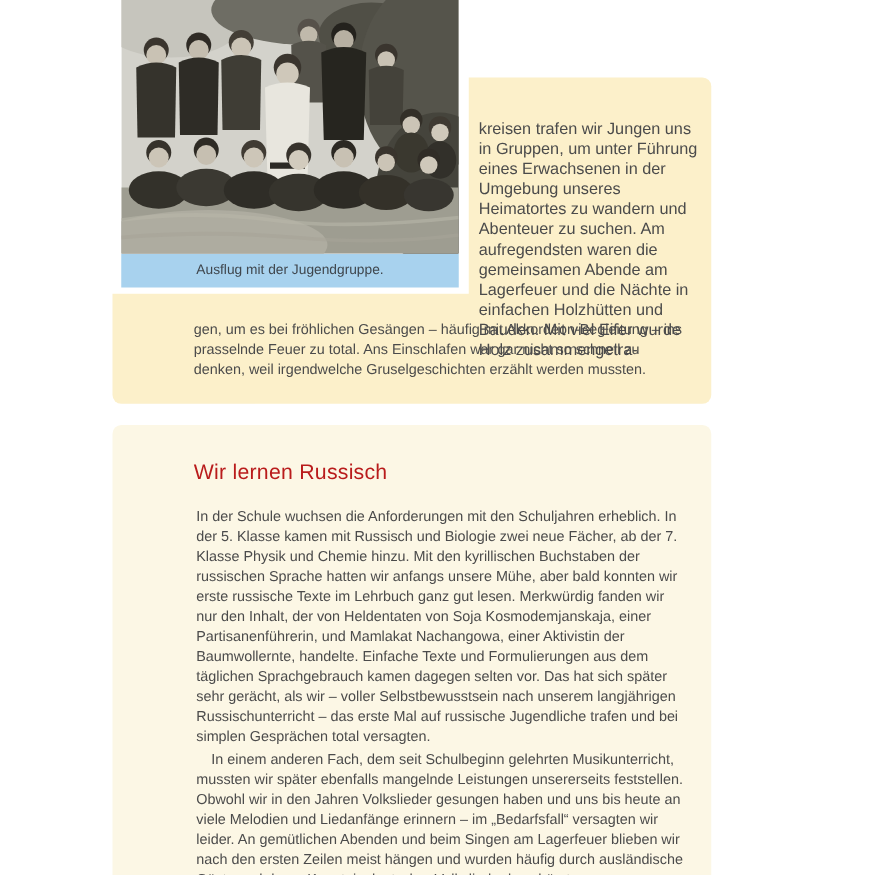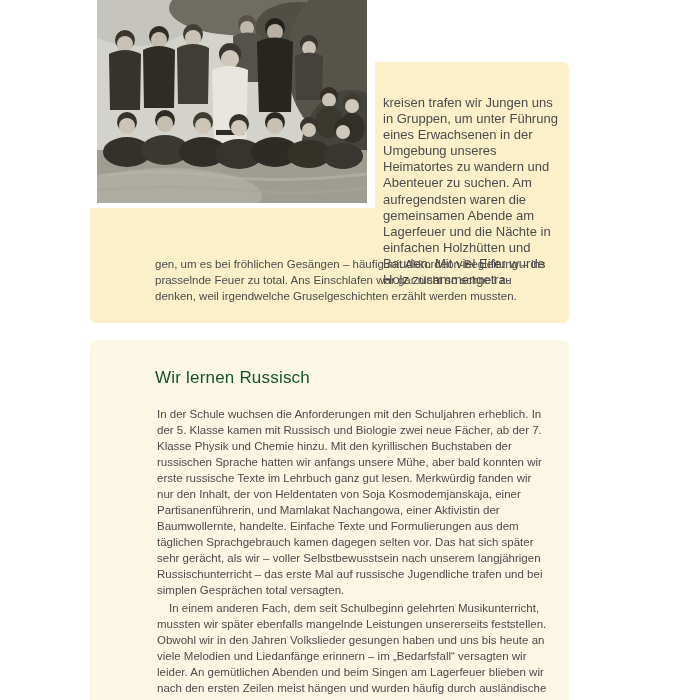--- a/index.html
+++ b/index.html
@@ -156,23 +156,24 @@
         <g transform="translate(246,128)">
             <circle r="9" fill="#302c26"></circle>
             <circle cy="4" r="7" fill="#cfc8ba"></circle>
             <ellipse cy="28" rx="20" ry="13" fill="#383630"></ellipse>
           </g>
 
         <path d="M0,176 Q60,168 120,176 T270,174" stroke="#b8b6a9" stroke-width="3" fill="none" opacity="0.6"></path>
         <path d="M0,190 Q70,184 140,190 T270,188" stroke="#a6a497" stroke-width="3" fill="none" opacity="0.6"></path>
       </svg>
     </div>
+    <figcaption class="photo-caption" style="background-color: rgb(168, 210, 238);">Ausflug mit der Jugendgruppe.</figcaption>
   </figure>
 
   <section class="russisch" style="background-color: rgb(252, 247, 229);">
-    <h2 style="color: #14532d;">Wir lernen Russisch</h2>
+    <h2 style="color: #b91c1c;">Wir lernen Russisch</h2>
     <div class="body">
       <p>In der Schule wuchsen die Anforderungen mit den Schuljahren erheblich. In der 5. Klasse kamen mit Russisch und Biologie zwei neue Fächer, ab der 7. Klasse Physik und Chemie hinzu. Mit den kyrillischen Buchstaben der russischen Sprache hatten wir anfangs unsere Mühe, aber bald konnten wir erste russische Texte im Lehrbuch ganz gut lesen. Merkwürdig fanden wir nur den Inhalt, der von Heldentaten von Soja Kosmodemjanskaja, einer Partisanenführerin, und Mamlakat Nachangowa, einer Aktivistin der Baumwollernte, handelte. Einfache Texte und Formulierungen aus dem täglichen Sprachgebrauch kamen dagegen selten vor. Das hat sich später sehr gerächt, als wir – voller Selbstbewusstsein nach unserem langjährigen Russischunterricht – das erste Mal auf russische Jugendliche trafen und bei simplen Gesprächen total versagten.</p>
       <p class="indent">In einem anderen Fach, dem seit Schulbeginn gelehrten Musikunterricht, mussten wir später ebenfalls mangelnde Leistungen unsererseits feststellen. Obwohl wir in den Jahren Volkslieder gesungen haben und uns bis heute an viele Melodien und Liedanfänge erinnern – im „Bedarfsfall“ versagten wir leider. An gemütlichen Abenden und beim Singen am Lagerfeuer blieben wir nach den ersten Zeilen meist hängen und wurden häufig durch ausländische Gäste und deren Kenntnis deutscher Volkslieder beschämt.</p>
     </div>
   </section>
 
 </div>
 
 </body></html>

